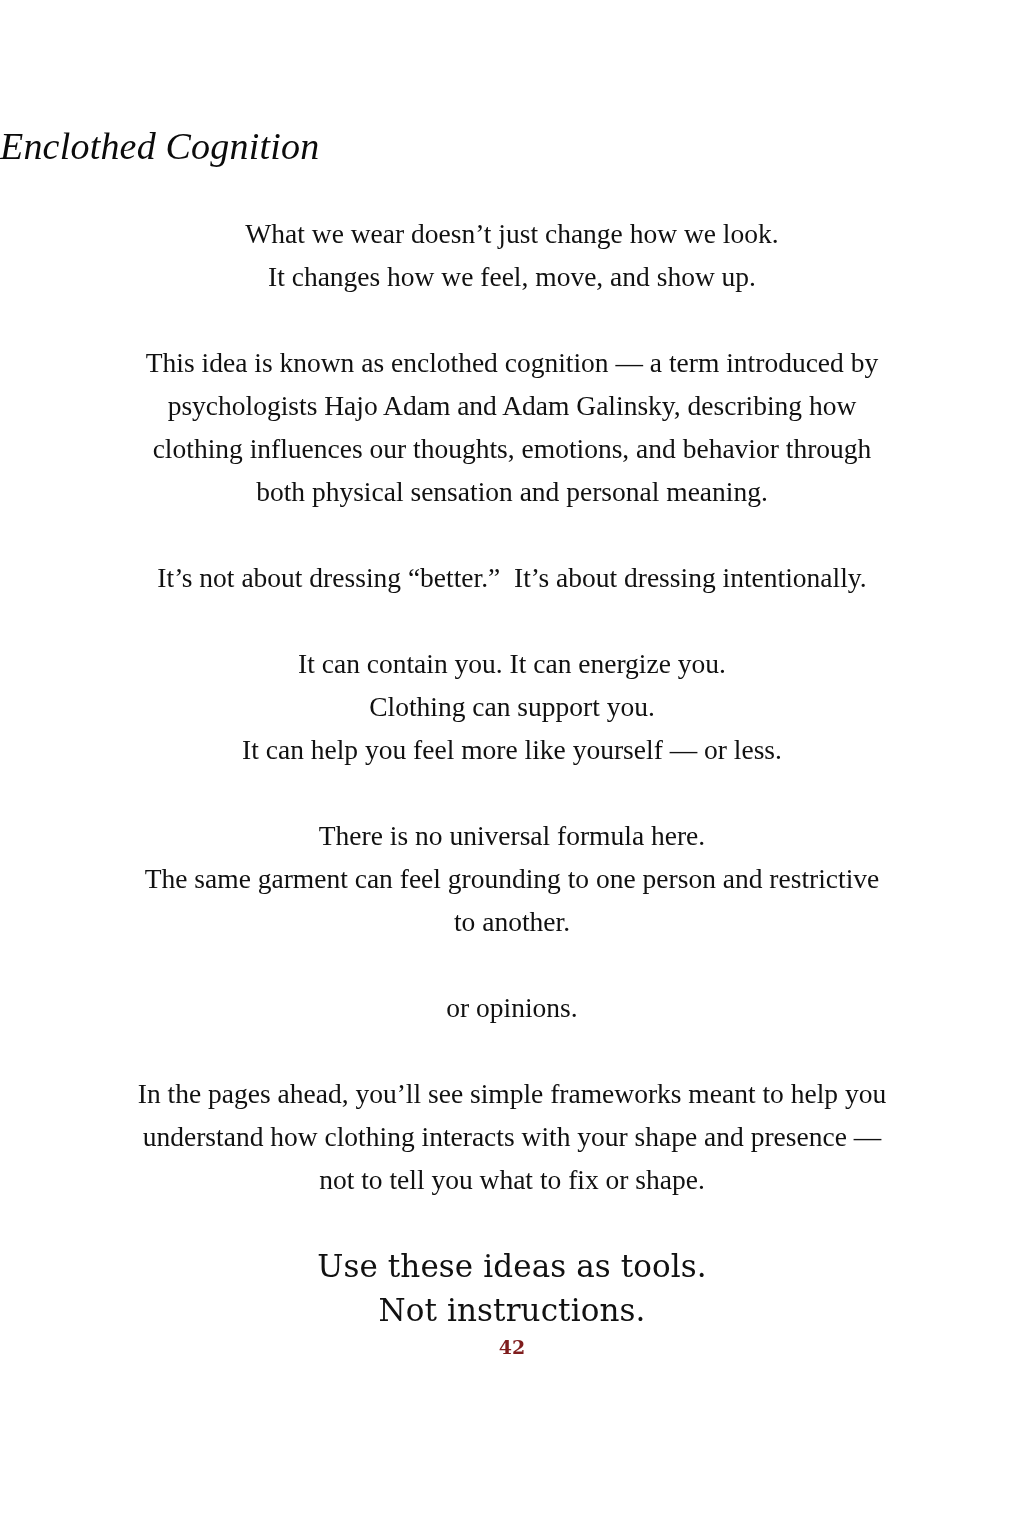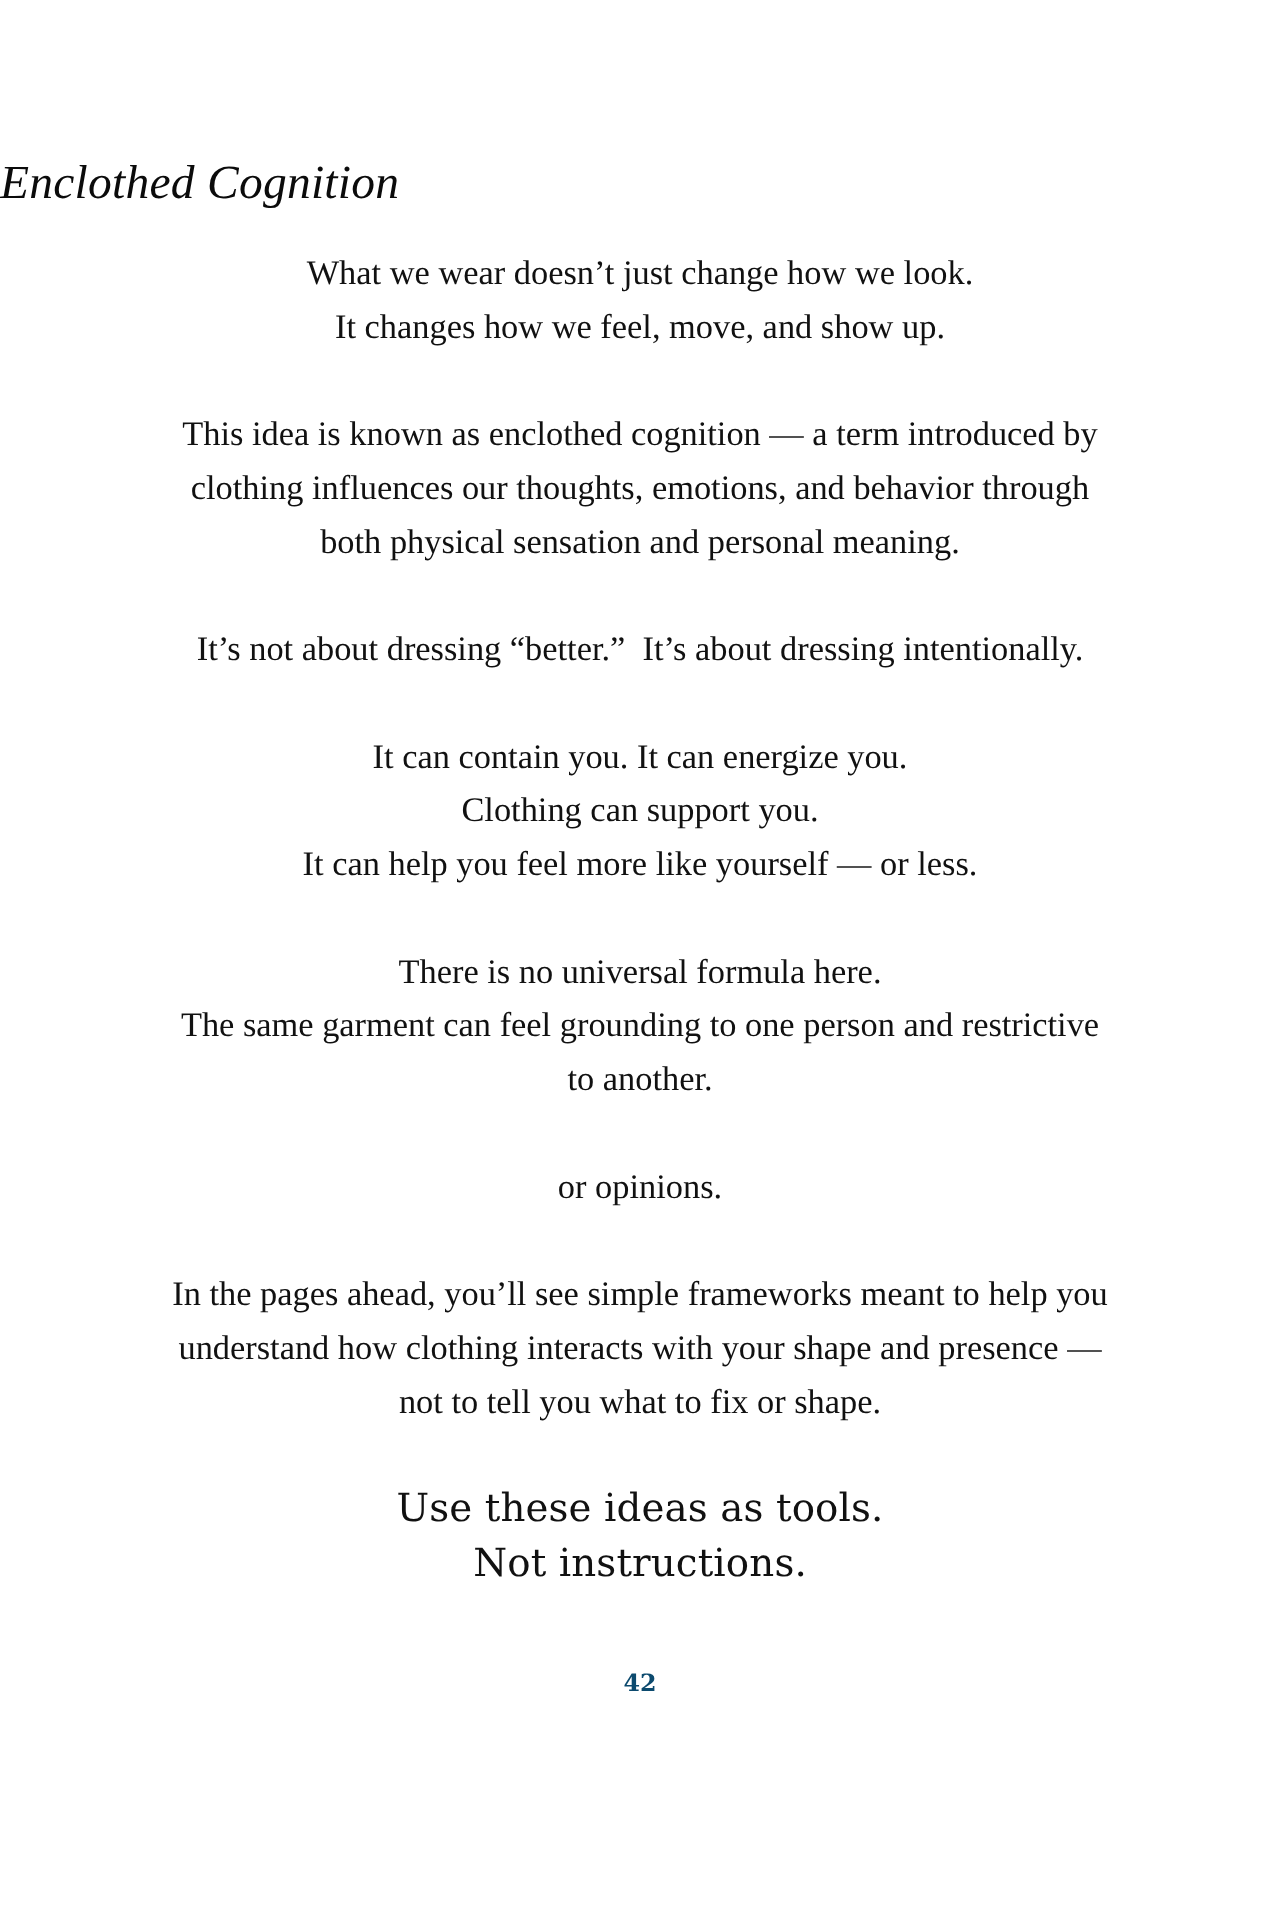--- a/index.html
+++ b/index.html
@@ -39,21 +39,21 @@
     width: 824px;
     text-align: center;
     font-family: "Liberation Serif", "DejaVu Serif", serif;
     font-weight: 400;
     font-size: 27.5px;
     line-height: 43px;
     color: #111111;
   }
 
   .stanza {
-    margin: 0;
+    margin: 16px;
     padding: 0;
   }
 
   .stanza + .stanza {
     margin-top: 43px;
   }
 
   .line {
     display: block;
     white-space: pre-wrap;
@@ -70,37 +70,38 @@
   .page-number {
     position: absolute;
     top: 1338px;
     left: 0;
     right: 0;
     text-align: center;
     font-family: "DejaVu Serif", "Liberation Serif", serif;
     font-size: 19px;
     font-weight: 600;
     line-height: 1;
-    color: #0c4a6e;
+    color: #7f1d1d;
   }
 </style>
 </head>
 <body>
 
 <div class="page">
 
   <h1 class="page-title">Enclothed Cognition</h1>
 
   <div class="body-column">
       <p class="stanza">
         <span class="line">What we wear doesn’t just change how we look.</span>
         <span class="line">It changes how we feel, move, and show up.</span>
       </p>
       <p class="stanza">
         <span class="line">This idea is known as enclothed cognition — a term introduced by</span>
+        <span class="line">psychologists Hajo Adam and Adam Galinsky, describing how</span>
         <span class="line">clothing influences our thoughts, emotions, and behavior through</span>
         <span class="line">both physical sensation and personal meaning.</span>
       </p>
       <p class="stanza">
         <span class="line">It’s not about dressing “better.”  It’s about dressing intentionally.</span>
       </p>
       <p class="stanza">
         <span class="line">It can contain you. It can energize you.</span>
         <span class="line">Clothing can support you.</span>
         <span class="line">It can help you feel more like yourself — or less.</span>

